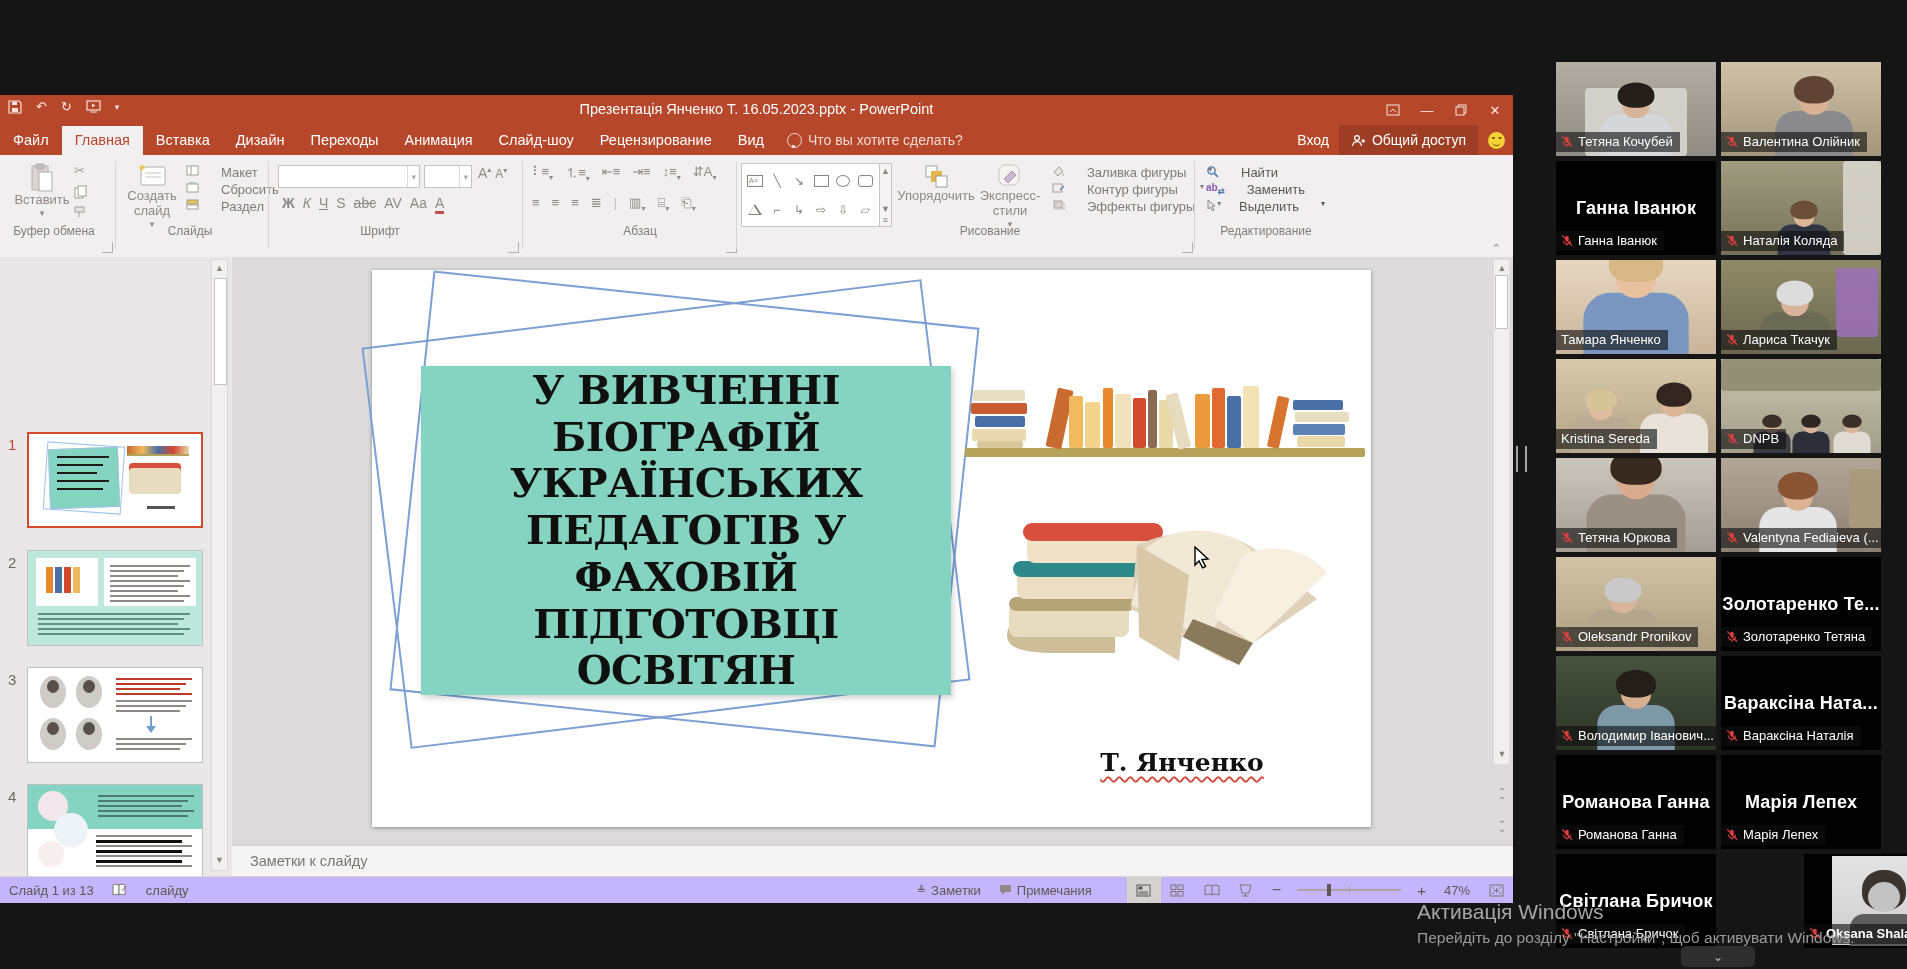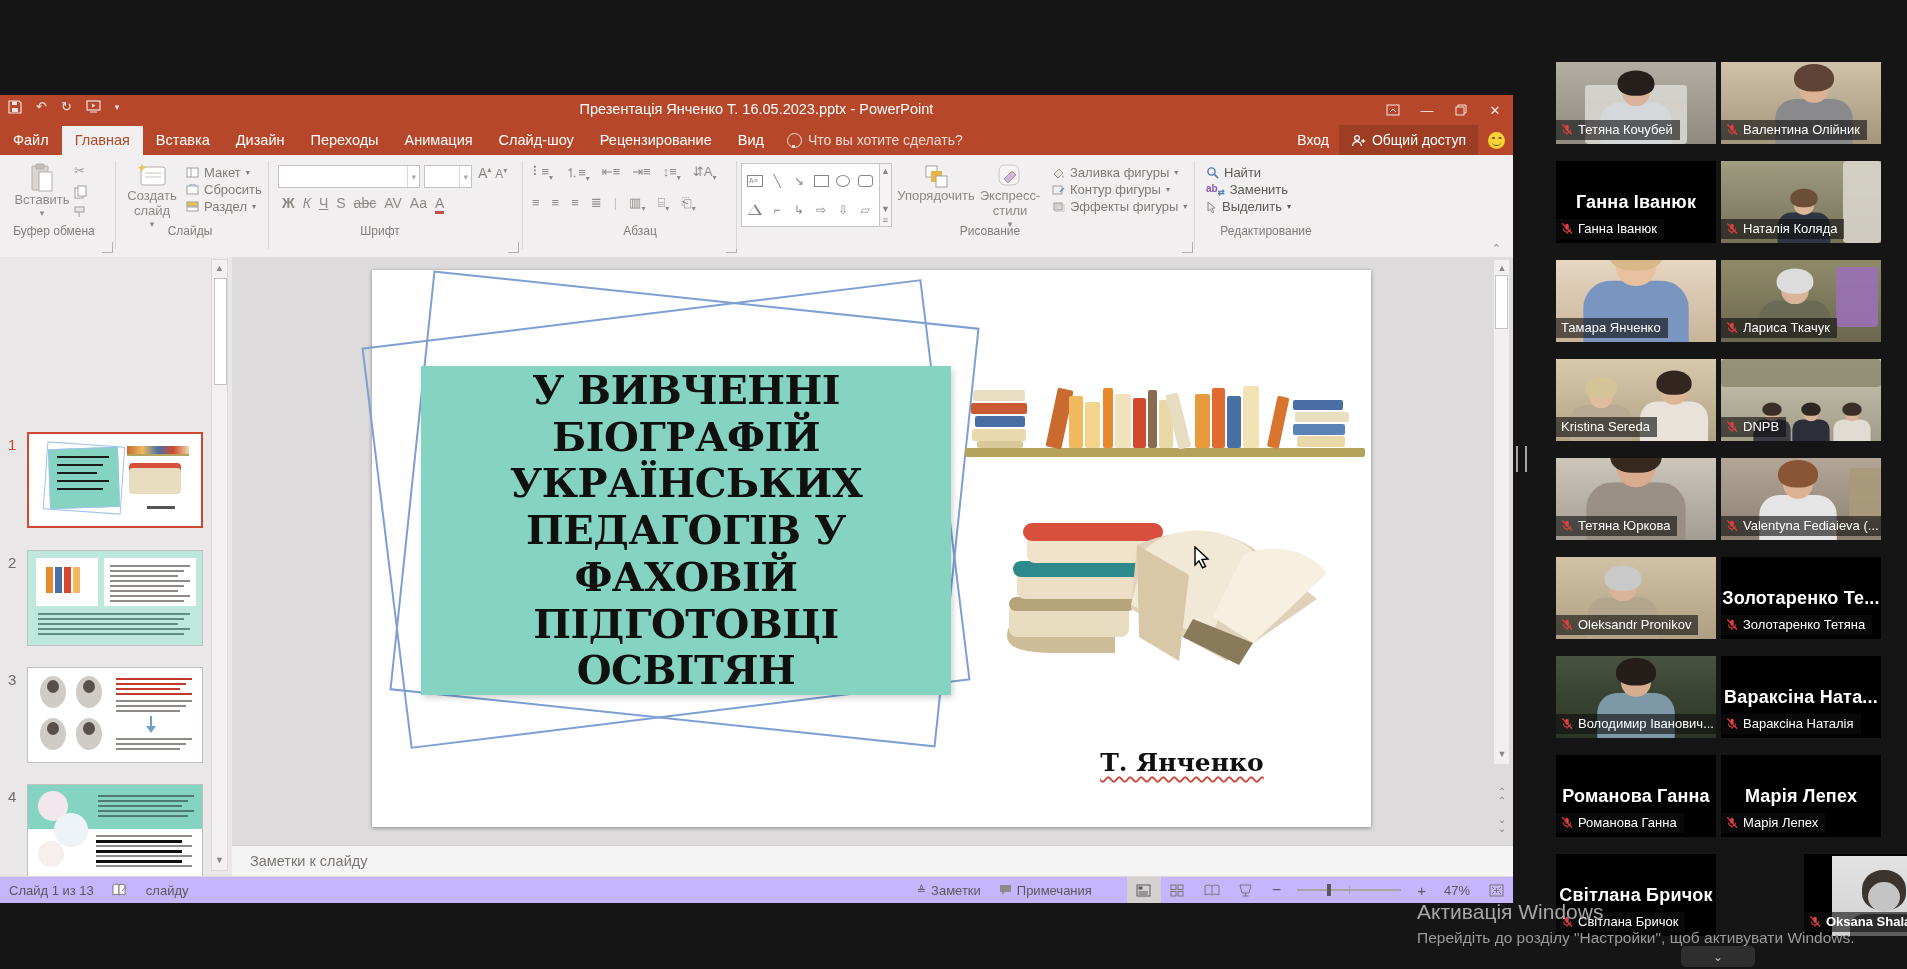--- a/index.html
+++ b/index.html
@@ -36,21 +36,21 @@
   .fontbtn{display:inline-block;margin:0 4px;color:#8f8a88;font-size:14px;}
   .shape-gallery{position:absolute;left:741px;top:8px;width:150px;height:64px;background:#fff;border:1px solid #c9c5c5;
       display:grid;grid-template-columns:repeat(6,1fr);align-items:center;justify-items:center;color:#8a8582;font-size:12px;padding:2px 14px 2px 2px;box-sizing:border-box;}
   .shp{display:inline-block;}
   .shp.sq{width:13px;height:10px;border:1.2px solid #8a8582;}
   .shp.rsq{width:13px;height:10px;border:1.2px solid #8a8582;border-radius:3px;}
   .shp.ci{width:12px;height:10px;border:1.2px solid #8a8582;border-radius:50%;}
   .shp.tri{width:0;height:0;border-left:7px solid transparent;border-right:7px solid transparent;border-bottom:11px solid transparent;border-bottom-color:#8a8582;position:relative;}
   .shp.tri:after{content:"";position:absolute;left:-5.6px;top:1.8px;width:0;height:0;border-left:5.6px solid transparent;border-right:5.6px solid transparent;border-bottom:8.8px solid #fff;}
   .stack3{display:flex;flex-direction:column;gap:2px;align-items:flex-start;}
-  .stack3 .row{display:flex;align-items:center;gap:5px;color:#817c79;}
+  .stack3 .row{display:flex;gap:22px;color:#817c79;}
   
   #panel{position:absolute;left:0;top:162px;width:232px;height:619px;background:#e9e7e7;overflow:hidden;}
   .thumb-num{position:absolute;left:8px;font-size:15px;color:#6f6a68;}
   .thumb{position:absolute;left:27px;width:176px;height:96px;background:#fff;border:1px solid #c3bfbf;box-sizing:border-box;overflow:hidden;}
   .thumb.sel{border:2.5px solid #cf4a2d;}
   #panel-scroll{position:absolute;right:4px;top:2px;width:17px;height:612px;background:#f2f0f0;border:1px solid #dcd8d8;box-sizing:border-box;}
   #panel-scroll .thumbbar{position:absolute;left:2px;top:18px;width:11px;height:105px;background:#fff;border:1px solid #c6c2c2;}
   .scr-arrow{position:absolute;left:0;width:100%;text-align:center;font-size:9px;color:#8a8582;}
   
   #canvas{position:absolute;left:232px;top:162px;width:1281px;height:588px;background:#dddbdb;}
@@ -68,21 +68,21 @@
   
   #notesbar{position:absolute;left:232px;top:750px;width:1281px;height:31px;background:#f5f4f4;border-top:1px solid #d4d0d0;color:#7b7674;font-size:14.5px;display:flex;align-items:center;padding-left:18px;box-sizing:border-box;}
   #statusbar{position:absolute;left:0;top:781px;width:1513px;height:27px;background:#c4b5fd;border-top:1px solid #dcd8d8;color:#5d5856;font-size:13px;display:flex;align-items:center;box-sizing:border-box;}
   .sb-item{display:flex;align-items:center;gap:5px;padding:0 9px;height:100%;}
   .viewbtn{width:34px;height:100%;display:flex;align-items:center;justify-content:center;}
   .viewbtn.active{background:#d4d1d1;}
   #zoomtrack{width:104px;height:2px;background:#a9a4a2;position:relative;margin:0 7px;}
   #zoomtrack .tick{position:absolute;left:50%;top:-3px;width:1px;height:8px;background:#a9a4a2;}
   #zoomtrack .zthumb{position:absolute;left:30px;top:-5px;width:4px;height:12px;background:#5d5856;}
   
-  .tile{position:absolute;width:160px;height:82px;background:#000;overflow:hidden;}
+  .tile{position:absolute;width:160px;height:94px;background:#000;overflow:hidden;}
   .tile.active{outline:2.5px solid #bdd03c;outline-offset:-2.5px;}
   .scene{position:absolute;inset:0;}
   .pn{position:absolute;width:70px;height:64px;transform-origin:bottom center;}
   .pn .hairc{position:absolute;left:19px;top:0;width:32px;height:22px;border-radius:50% 50% 42% 42%;}
   .pn .face{position:absolute;left:23px;top:7px;width:24px;height:24px;border-radius:48%;}
   .pn .bodyb{position:absolute;left:4px;top:28px;width:62px;height:36px;border-radius:16px 16px 0 0;}
   .accentblob{position:absolute;border-radius:4px;opacity:.9;}
   .tlabel{position:absolute;left:0;bottom:4px;max-width:96%;display:flex;align-items:center;gap:5px;background:rgba(15,15,15,.62);color:#fff;
       font-size:13px;padding:2px 7px 3px 5px;white-space:nowrap;overflow:hidden;}
   .cname{position:absolute;inset:0;display:flex;align-items:center;justify-content:center;color:#fff;font-weight:700;font-size:18px;letter-spacing:.2px;text-align:center;}

